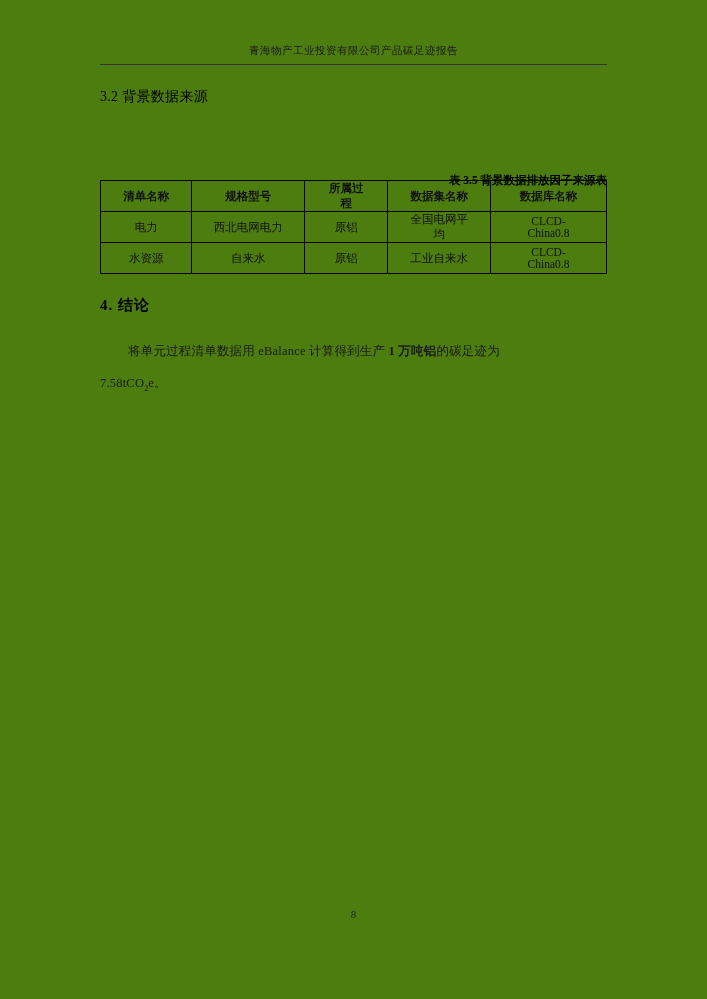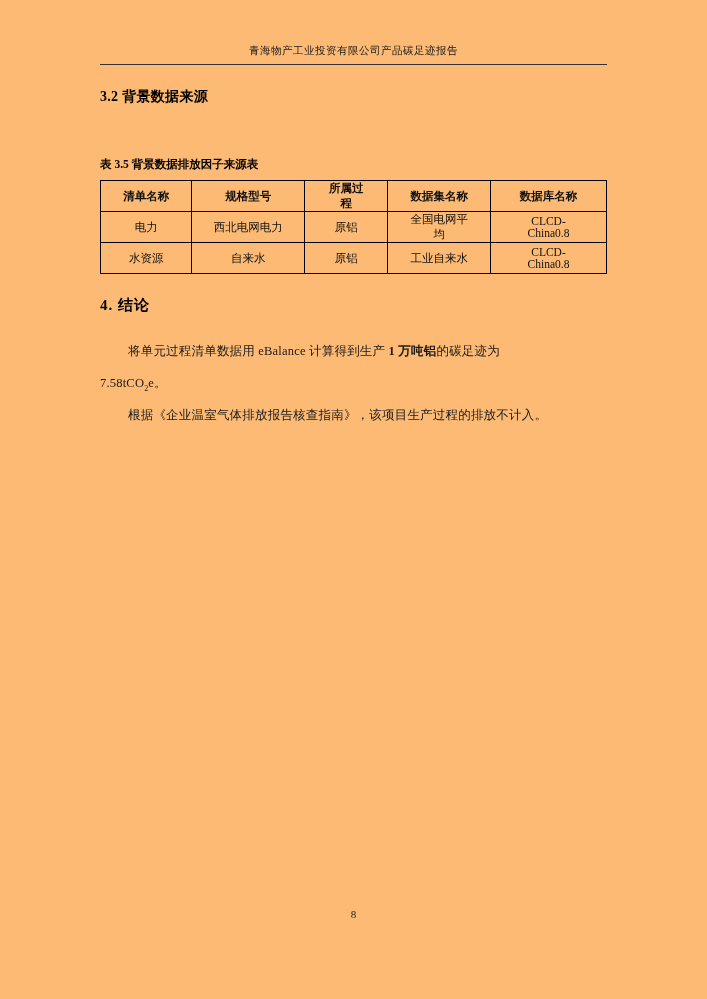--- a/index.html
+++ b/index.html
@@ -6,21 +6,21 @@
     margin: 0;
     padding: 0;
     background: #b8b8b8;
   }
   body {
     font-family: "Liberation Serif", "DejaVu Serif", serif;
   }
   .page {
     width: 707px;
     height: 999px;
-    background: #fdba74;
+    background: #4d7c0f;
     position: relative;
     margin: 0 auto;
     overflow: hidden;
     box-sizing: border-box;
   }
   .content {
     position: absolute;
     left: 100px;
     top: 0;
     width: 507px;
@@ -44,43 +44,43 @@
     left: 0;
     width: 507px;
     border-bottom: 1px solid #333;
   }
   
   .sec-heading {
     position: absolute;
     top: 88px;
     left: 0;
     font-size: 14px;
-    font-weight: bold;
+    font-weight: normal;
     color: #000;
     letter-spacing: 0.3px;
   }
   .para {
     position: absolute;
     font-size: 12.5px;
     color: #1a1a1a;
     line-height: 22px;
     letter-spacing: 0.2px;
   }
   .p-intro {
     top: 122px;
     left: 28px;
     width: 479px;
   }
   
   .tbl-caption {
     position: absolute;
-    top: 157px;
-    left: 0;
-    width: 507px;
-    text-align: left;
+    top: 173px;
+    left: 0;
+    width: 507px;
+    text-align: right;
     font-size: 11.5px;
     font-weight: bold;
     color: #000;
   }
   
   table.data-table {
     position: absolute;
     top: 180px;
     left: 0;
     width: 507px;
@@ -198,17 +198,16 @@
     <div class="conc-heading">4. 结论</div>
 
     <div class="para p-c1">
       <span>将单元过程清单数据用 eBalance 计算得到生产 </span><b class="inline-b">1 万吨铝</b><span>的碳足迹为</span>
     </div>
 
     <div class="para p-c1b">
       <span>7.58tCO</span><sub>2</sub><span>e。</span>
     </div>
 
-    <div class="para p-c2">根据《企业温室气体排放报告核查指南》，该项目生产过程的排放不计入。</div>
 
     <div class="page-number">8</div>
   </div>
 </div>
 
 </body></html>

